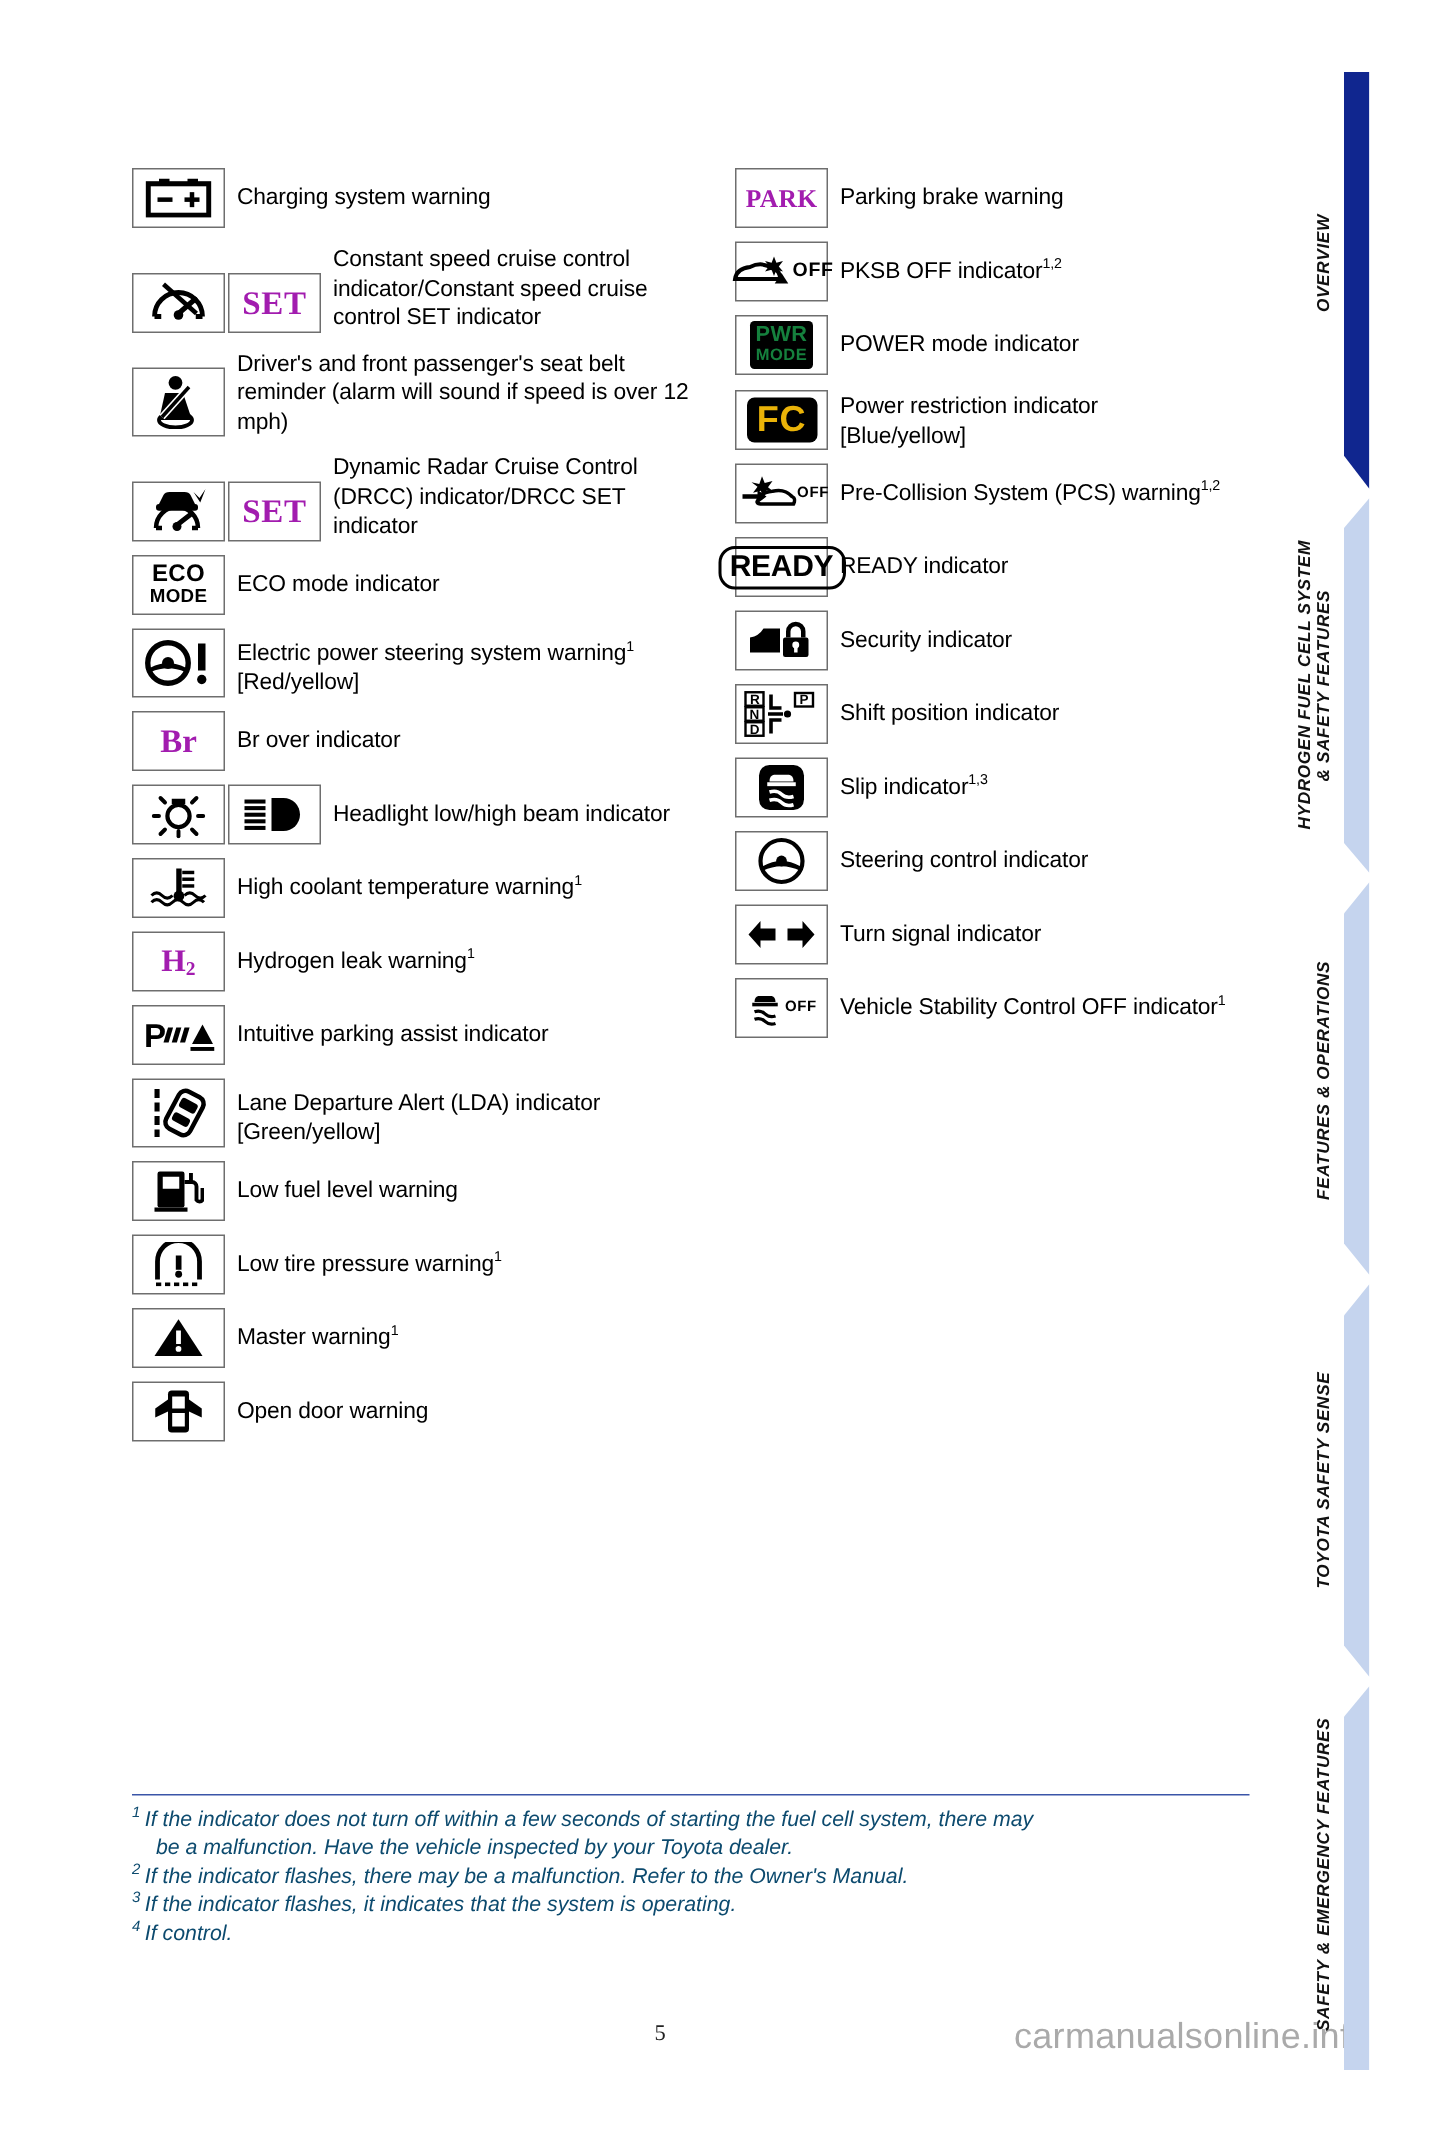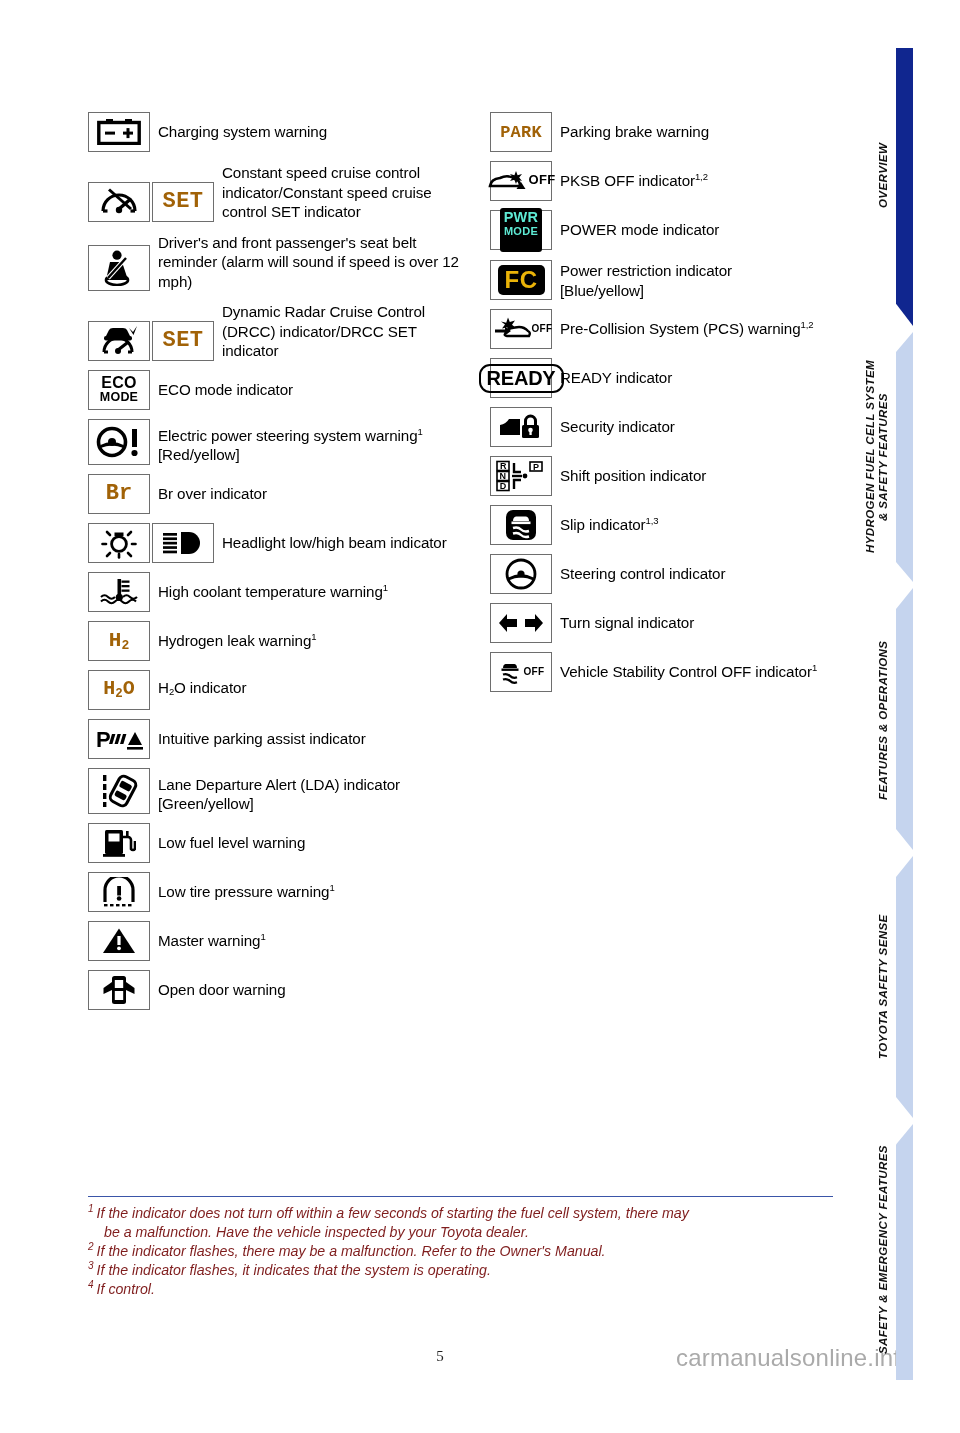--- a/index.html
+++ b/index.html
@@ -89,41 +89,41 @@
     display: flex;
     align-items: center;
     justify-content: center;
     flex-shrink: 0;
     margin-right: 2px;
   }
   .ibox.tall { height: 46px; }
   .ibox svg { display: block; }
 
   .gl {
-    font-family: Liberation Mono, monospace;
+    font-family: Liberation Serif, serif;
     font-weight: bold;
-    color: #a16207;
+    color: #a21caf;
     line-height: 1;
   }
   .gl-set   { font-size: 22px; letter-spacing: 0.5px; }
   .gl-park  { font-size: 17px; letter-spacing: 0.2px; }
   .gl-br    { font-size: 22px; }
   .gl-h2    { font-size: 21px; }
   .gl-h2o   { font-size: 20px; }
   .sub      { font-size: 0.62em; vertical-align: -0.22em; }
 
   .eco-stack { text-align: center; line-height: 1; }
   .eco-stack .l1 { font-size: 16px; font-weight: bold; letter-spacing: 0.2px;}
   .eco-stack .l2 { font-size: 12.5px; font-weight: bold; letter-spacing: 0.2px;}
 
   .pwr-chip {
     background: #000;
-    color: #5eead4;
+    color: #15803d;
     border-radius: 3px;
-    padding: 2px 4px 15px 4px;
+    padding: 2px 4px 3px 4px;
     text-align: center;
     line-height: 1;
   }
   .pwr-chip .l1 { font-size: 14.5px; font-weight: bold; letter-spacing: 0.3px; display:block;}
   .pwr-chip .l2 { font-size: 11px; font-weight: bold; letter-spacing: 0.3px; display:block; margin-top:1px;}
 
   .fc-chip {
     background: #000;
     color: #eab308;
     border-radius: 5px;
@@ -170,21 +170,21 @@
   #fn-rule {
     height: 0;
     border-top: 1.3px solid #3a55a8;
     margin-bottom: 7px;
   }
   .fn-line {
     font-family: "Liberation Sans", sans-serif;
     font-style: italic;
     font-size: 14.2px;
     line-height: 19px;
-    color: #7f1d1d;
+    color: #0c4a6e;
     padding-left: 16px;
     text-indent: -16px;
   }
   .fn-line .m { font-size: 10px; vertical-align: super; line-height: 0; padding-right: 3px; }
   .fn-cont { padding-left: 16px; text-indent: 0; }
 
   #page-number {
     position: absolute;
     left: 0;
     top: 1348px;
@@ -377,28 +377,20 @@
 
     <div class="row">
       <div class="icons">
         <div class="ibox">
           <span class="gl gl-h2">H<span class="sub">2</span></span>
         </div>
       </div>
       <div class="row-desc center"><span>Hydrogen leak warning</span><sup class="fn">1</sup></div>
     </div>
 
-    <div class="row">
-      <div class="icons">
-        <div class="ibox">
-          <span class="gl gl-h2o">H<span class="sub">2</span>O</span>
-        </div>
-      </div>
-      <div class="row-desc center">H<span class="sub">2</span>O indicator</div>
-    </div>
 
     <div class="row">
       <div class="icons">
         <div class="ibox">
           <svg width="48" height="26" viewBox="0 0 48 26">
             <text x="1" y="21" font-family="Liberation Sans, sans-serif" font-size="22" font-weight="bold" fill="#000">P</text>
             <g fill="#000">
               <path d="M17 8 l3.4 0 l-3 10 l-3.4 0 z"></path>
               <path d="M22.5 8 l3.4 0 l-3 10 l-3.4 0 z"></path>
               <path d="M28 8 l3.4 0 l-3 10 l-3.4 0 z"></path>

